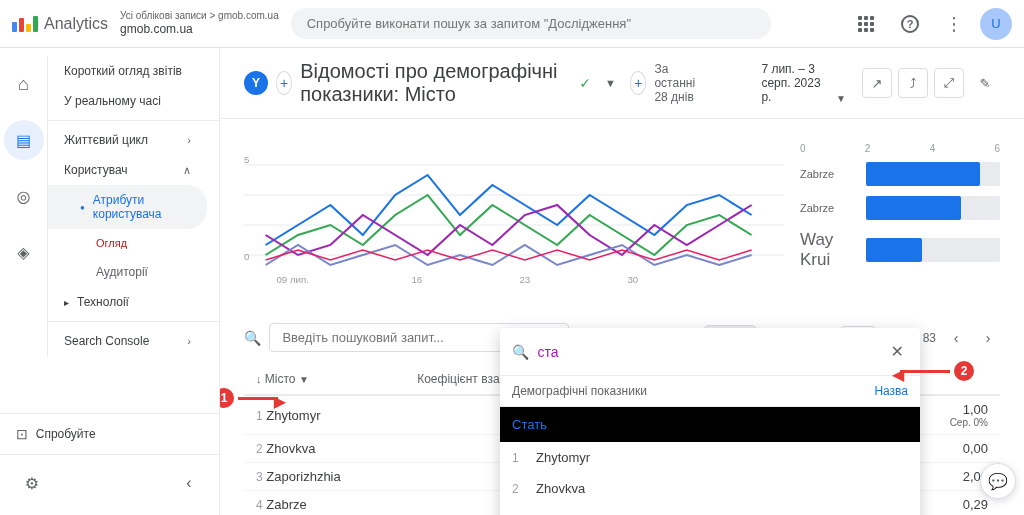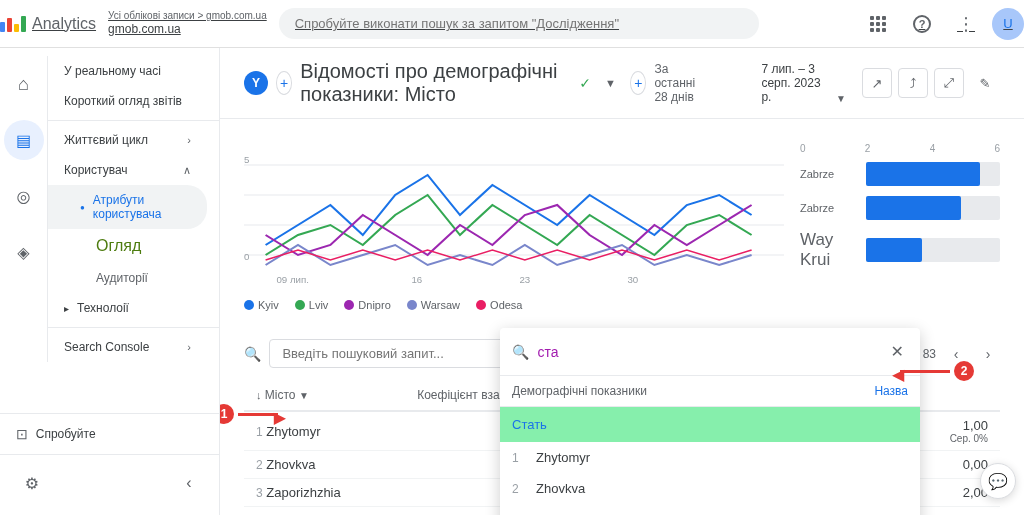--- a/index.html
+++ b/index.html
@@ -1,20 +1,20 @@
 <!DOCTYPE html>
 <html><head>
   <meta charset="utf-8">
   <style>
     * { box-sizing: border-box; margin: 0; padding: 0; }
     body { font-family: 'Google Sans', Arial, sans-serif; font-size: 13px; background: #f8f9fa; color: #3c4043; overflow: hidden; width: 1024px; height: 515px; }
 
     
     .app-container { display: flex; flex-direction: column; height: 515px; width: 1024px; }
-    .top-bar { display: flex; align-items: center; background: #fff; border-bottom: 1px solid #e0e0e0; height: 48px; padding: 0 0; gap: 12px; flex-shrink: 0; text-decoration: underline; }
+    .top-bar { display: flex; align-items: center; background: #fff; border-bottom: 1px solid #e0e0e0; height: 48px; padding: 0 12px; gap: 12px; flex-shrink: 0; }
     .main-area { display: flex; flex: 1; overflow: hidden; }
     .sidebar { width: 220px; background: #fff; border-right: 1px solid #e8eaed; display: flex; flex-direction: column; flex-shrink: 0; overflow-y: auto; }
     .content { flex: 1; overflow-y: auto; background: #f8f9fa; }
 
     
     .logo-area { display: flex; align-items: center; gap: 6px; }
     .logo-bars { display: flex; gap: 2px; align-items: flex-end; }
     .logo-bars span { display: block; width: 5px; background: #4285f4; border-radius: 1px; }
     .app-name { font-size: 16px; font-weight: 400; color: #5f6368; }
     .account-info { display: flex; flex-direction: column; font-size: 10px; color: #5f6368; line-height: 1.3; }
@@ -140,40 +140,40 @@
             <button class="icon-btn" style="width:40px;height:40px;">
               <span style="font-size:16px;color:#5f6368">◎</span>
             </button>
             <button class="icon-btn" style="width:40px;height:40px;">
               <span style="font-size:16px;color:#5f6368">◈</span>
             </button>
           </div>
 
           <div style="flex:1;overflow:hidden;">
             <div class="sidebar-item">
+              <span style="font-size:12px;font-weight:500;color:#3c4043">Короткий огляд звітів</span>
+            </div>
+            <div class="sidebar-item">
               <span style="font-size:12px;color:#3c4043">У реальному часі</span>
-            </div>
-            <div class="sidebar-item">
-              <span style="font-size:12px;font-weight:500;color:#3c4043">Короткий огляд звітів</span>
             </div>
             <div class="sidebar-divider"></div>
             <div class="sidebar-item">
               <span style="font-size:12px">Життєвий цикл</span>
               <span class="chevron">›</span>
             </div>
             <div class="sidebar-item">
               <span style="font-size:12px">Користувач</span>
               <span class="chevron">∧</span>
             </div>
             <div class="sidebar-item sub" style="background:#f1f3f4;">
               <span style="color:#1a73e8;font-size:8px;">●</span>
               <span style="font-size:12px;font-weight:500;color:#1a73e8">Атрибути користувача</span>
             </div>
             <div class="sidebar-item sub" style="padding-left:48px;">
-              <span style="font-size:16px;color:#4d7c0f">Огляд</span>
+              <span style="font-size:11px;color:#b91c1c">Огляд</span>
             </div>
             <div class="sidebar-item sub" style="padding-left:48px;">
               <span style="font-size:12px;color:#5f6368">Аудиторії</span>
             </div>
             <div class="sidebar-item">
               <span style="font-size:10px;">▸</span>
               <span style="font-size:12px;color:#3c4043">Технолоії</span>
             </div>
             <div class="sidebar-divider"></div>
             <div class="sidebar-item">
@@ -279,42 +279,20 @@
               </div>
               <div class="legend-bar-item" style="margin-top:6px;">
                 <span style="width:60px;font-size:17px;">Way Krui</span>
                 <div class="legend-bar-bg">
                   <div class="legend-bar-fill" style="width:42%"></div>
                 </div>
               </div>
             </div>
           </div>
 
-          <div class="chart-bottom-legend" style="margin-top:4px;">
-            <div class="legend-item">
-              <span class="legend-dot" style="background:#1a73e8"></span>
-              <span>Kyiv</span>
-            </div>
-            <div class="legend-item">
-              <span class="legend-dot" style="background:#34a853"></span>
-              <span>Lviv</span>
-            </div>
-            <div class="legend-item">
-              <span class="legend-dot" style="background:#9c27b0"></span>
-              <span>Dnipro</span>
-            </div>
-            <div class="legend-item">
-              <span class="legend-dot" style="background:#7986cb"></span>
-              <span>Warsaw</span>
-            </div>
-            <div class="legend-item">
-              <span class="legend-dot" style="background:#e91e63"></span>
-              <span>Odesa</span>
-            </div>
-          </div>
         </div>
 
         <div class="table-section">
           <div class="table-toolbar">
             <span style="color:#5f6368;font-size:14px;">🔍</span>
             <input class="search-input-small" type="text" placeholder="Введіть пошуковий запит..." style="">
             <div class="pagination-area">
               <span>Рядків на сторінці</span>
               <select class="select-small">
                 <option>10</option>
@@ -390,21 +368,21 @@
           <div class="dropdown-search">
             <span style="color:#5f6368;font-size:14px;">🔍</span>
             <input type="text" class="dropdown-search" style="border: none; outline: none; font-size: 14px; flex: 1 1 0%; color: #a21caf; padding: 0px;" value="ста">
             <button class="close-btn">✕</button>
           </div>
           <div class="dropdown-header">
             <span class="col1">Демографічні показники</span>
             <span class="col2">Назва</span>
           </div>
 
-          <div style="background:#86efac;display:flex;align-items:center;padding:10px 12px;justify-content:flex-end;">
+          <div style="background:#000000;display:flex;align-items:center;padding:10px 12px;justify-content:flex-end;">
             <span style="flex:1;font-size:13px;font-weight:500;color:#1a73e8;">Стать</span>
           </div>
 
           <div class="dropdown-row">
             <span class="row-num">1</span>
             <span class="row-name">Zhytomyr</span>
           </div>
           <div class="dropdown-row">
             <span class="row-num">2</span>
             <span class="row-name">Zhovkva</span>

